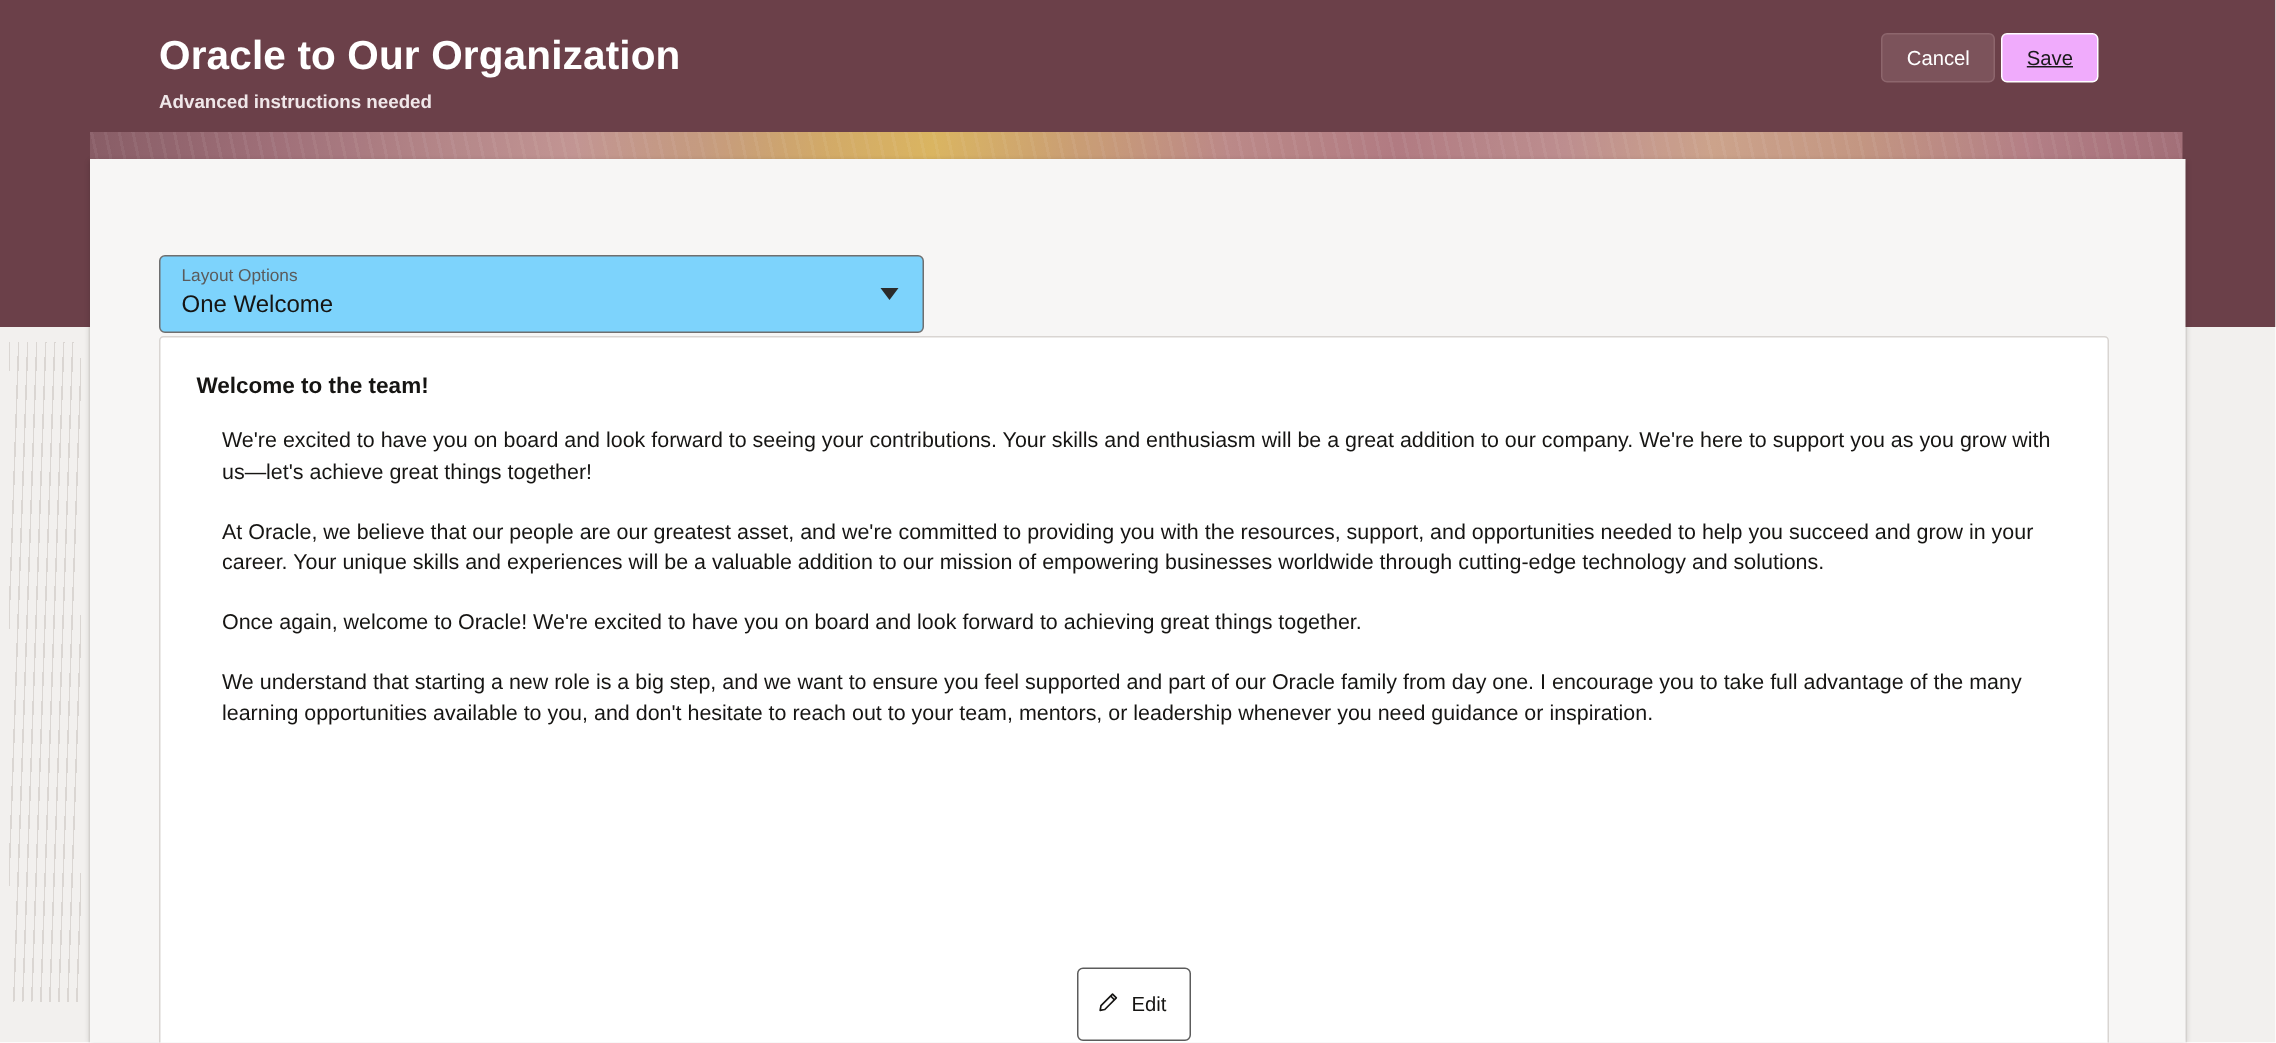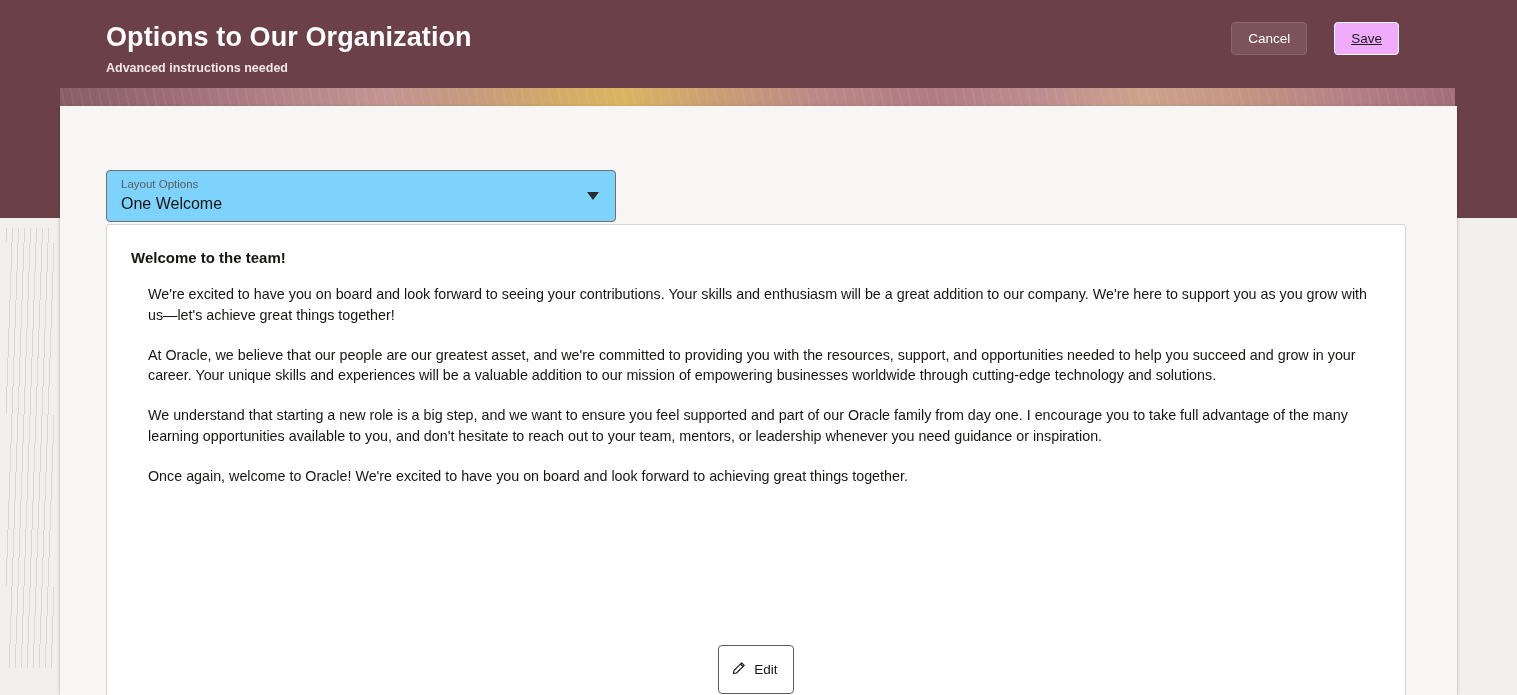--- a/index.html
+++ b/index.html
@@ -80,21 +80,21 @@
     font-weight: bold;
     color: #f0e7e9;
     white-space: nowrap;
   }
 
   .header-actions {
     position: absolute;
     right: 118px;
     top: 22px;
     display: flex;
-    gap: 27px;
+    gap: 4px;
     align-items: flex-end;
   }
   .btn {
     border-radius: 4px;
     font-size: 13.5px;
     font-family: "Liberation Sans", sans-serif;
     cursor: pointer;
     border: 1px solid transparent;
     padding: 0 16px;
     height: 33px;
@@ -245,21 +245,21 @@
   }
   .pencil-icon { display: block; }
 </style>
 </head>
 <body>
 
 <div id="app">
 
   <div class="header-band">
     <div class="banner-art"></div>
-    <div class="header-title">Options to Our Organization</div>
+    <div class="header-title">Oracle to Our Organization</div>
     <div class="header-subtitle">Advanced instructions needed</div>
     <div class="header-actions">
       <button class="btn btn-cancel">Cancel</button>
       <button class="btn btn-save">Save</button>
     </div>
   </div>
 
   <div class="left-strip"></div>
   <div class="right-strip"></div>
 
@@ -269,22 +269,22 @@
       <div class="select-label">Layout Options</div>
       <div class="select-value">One Welcome</div>
       <div class="select-arrow"></div>
     </div>
 
     <div class="content-card">
       <div class="content-inner">
         <p class="content-heading">Welcome to the team!</p>
         <p class="content-para">We're excited to have you on board and look forward to seeing your contributions. Your skills and enthusiasm will be a great addition to our company. We're here to support you as you grow with us—let's achieve great things together!</p>
         <p class="content-para">At Oracle, we believe that our people are our greatest asset, and we're committed to providing you with the resources, support, and opportunities needed to help you succeed and grow in your career. Your unique skills and experiences will be a valuable addition to our mission of empowering businesses worldwide through cutting-edge technology and solutions.</p>
+        <p class="content-para">Once again, welcome to Oracle! We're excited to have you on board and look forward to achieving great things together.</p>
         <p class="content-para">We understand that starting a new role is a big step, and we want to ensure you feel supported and part of our Oracle family from day one. I encourage you to take full advantage of the many learning opportunities available to you, and don't hesitate to reach out to your team, mentors, or leadership whenever you need guidance or inspiration.</p>
-        <p class="content-para">Once again, welcome to Oracle! We're excited to have you on board and look forward to achieving great things together.</p>
       </div>
       <div class="edit-row">
         <button class="btn-edit">
           <span class="pencil-icon">
             <svg width="15" height="15" viewBox="0 0 16 16" fill="none" xmlns="http://www.w3.org/2000/svg">
               <path d="M11.4 1.9l2.7 2.7-8.2 8.2-3.3.6.6-3.3 8.2-8.2z" stroke="#161513" stroke-width="1.2" stroke-linejoin="round"></path>
               <path d="M10.1 3.2l2.7 2.7" stroke="#161513" stroke-width="1.2"></path>
             </svg>
           </span>
           <span>Edit</span>

